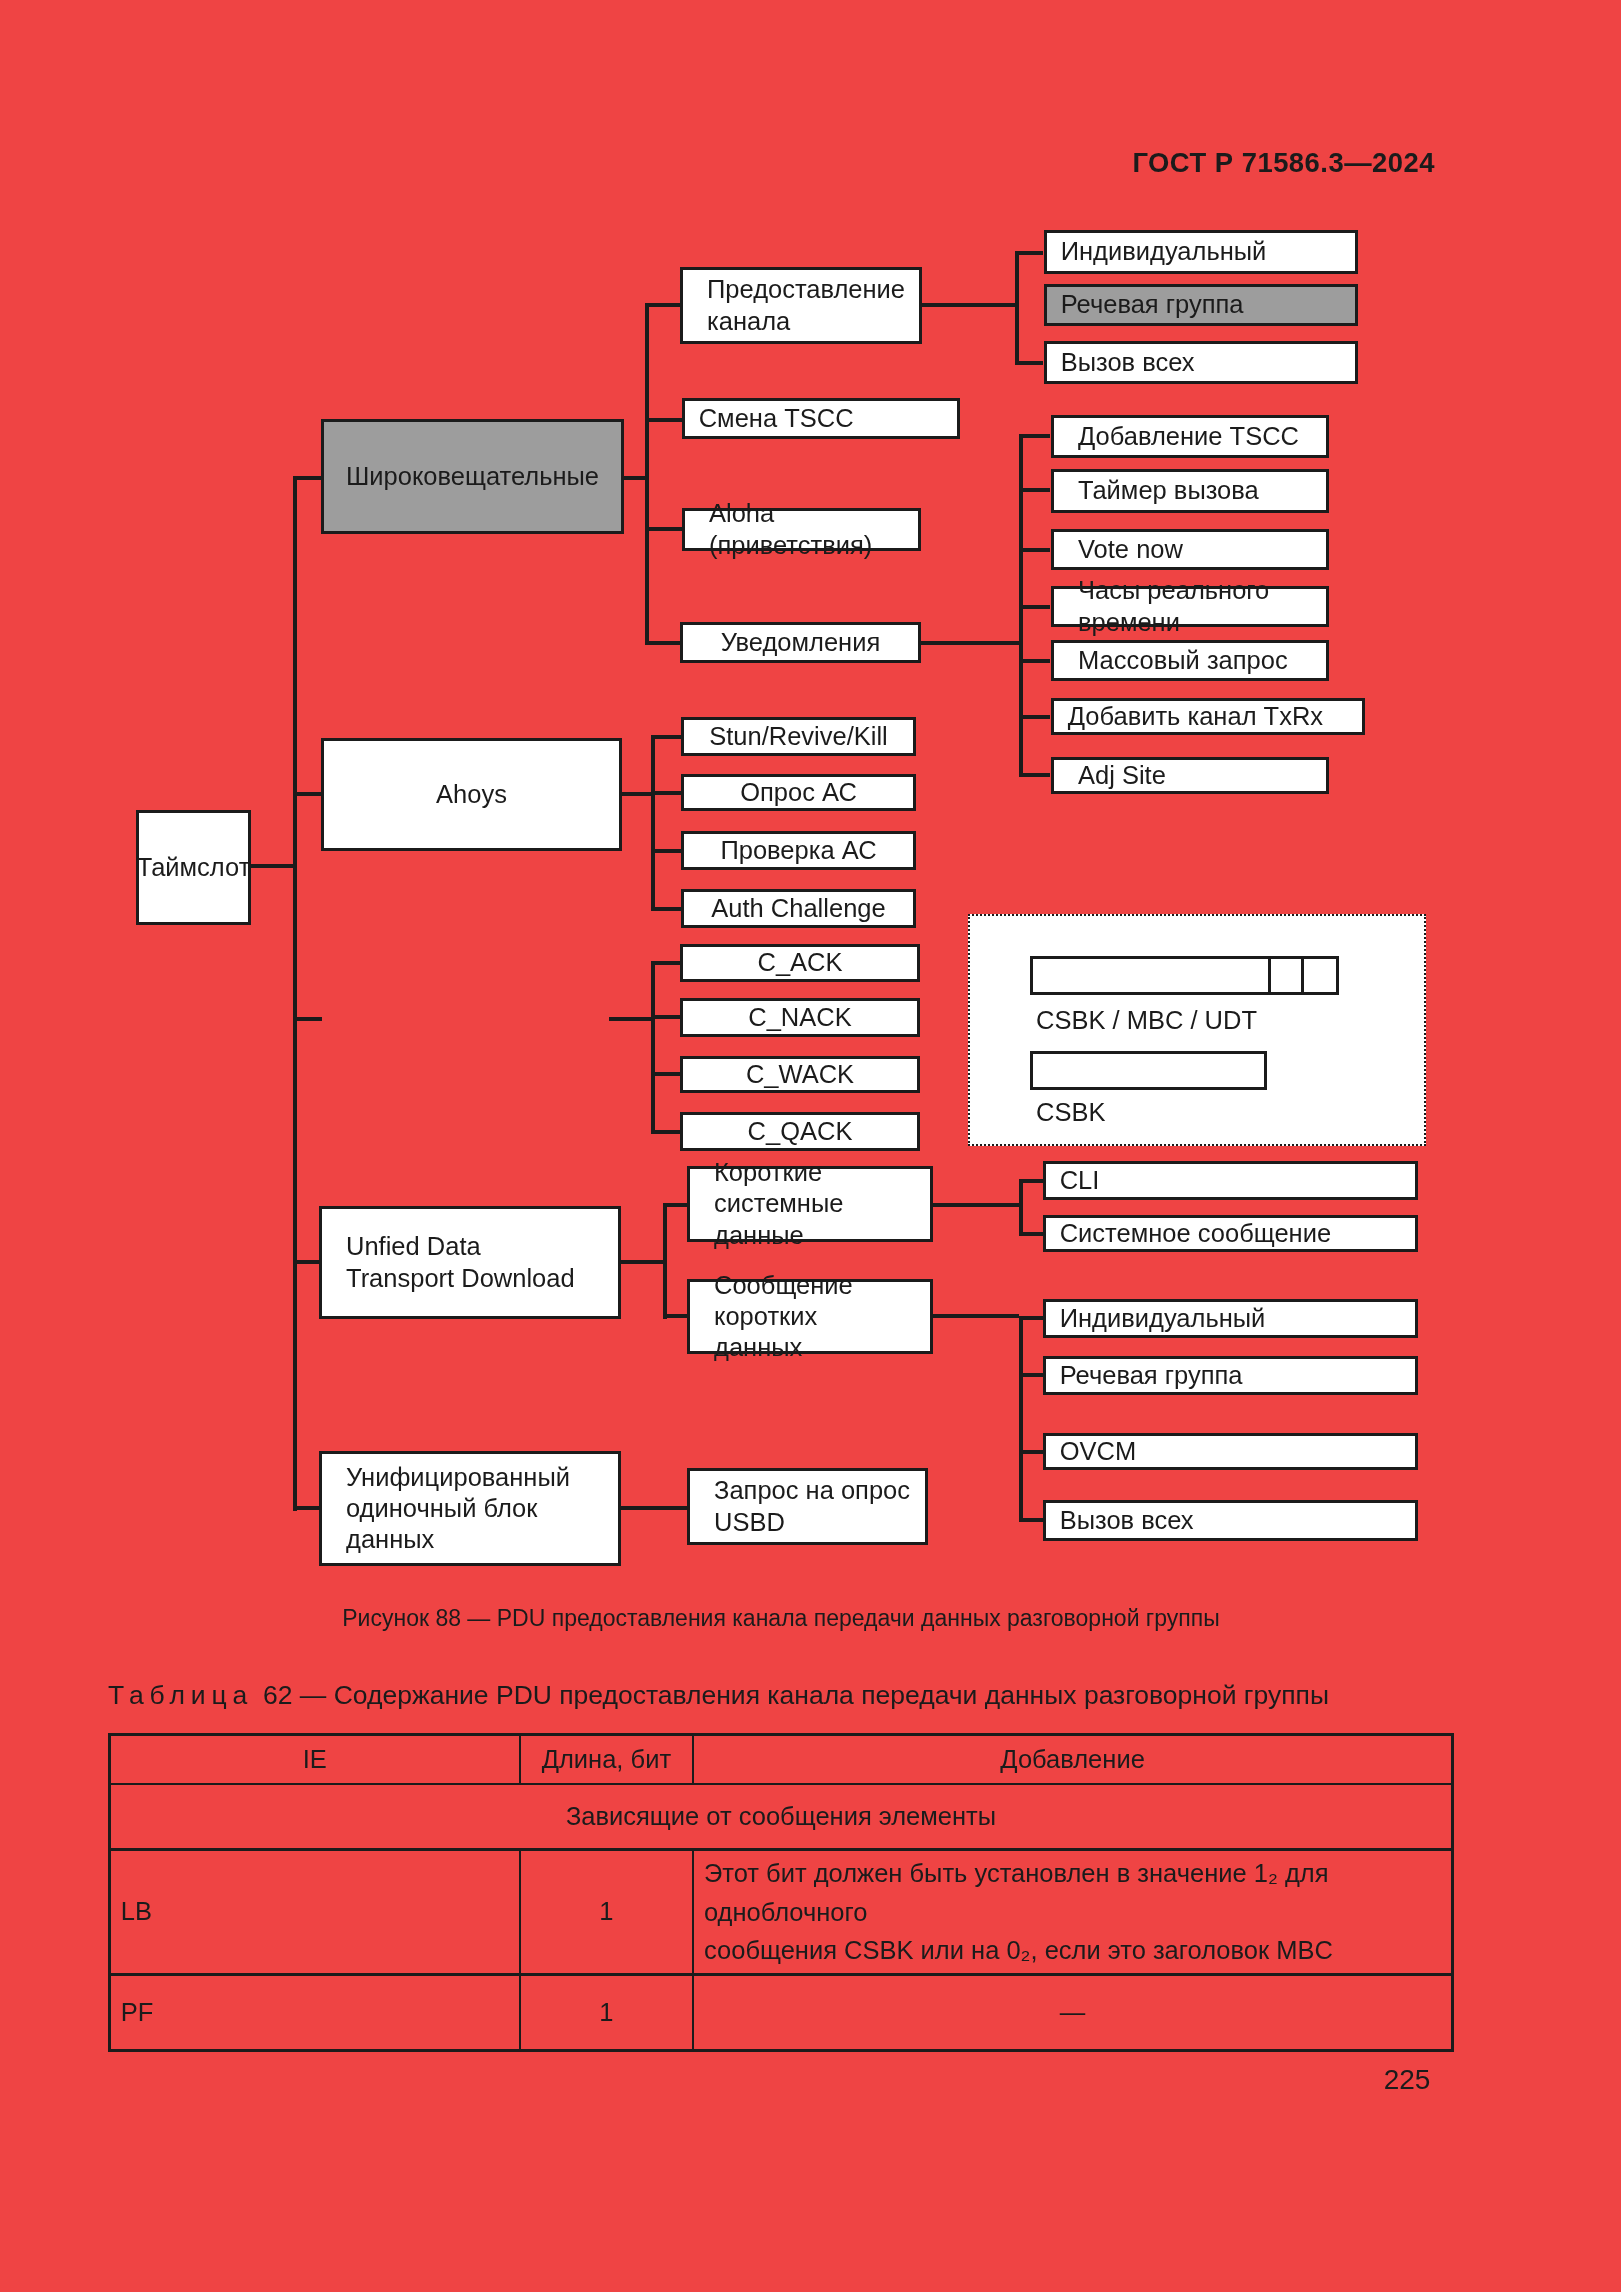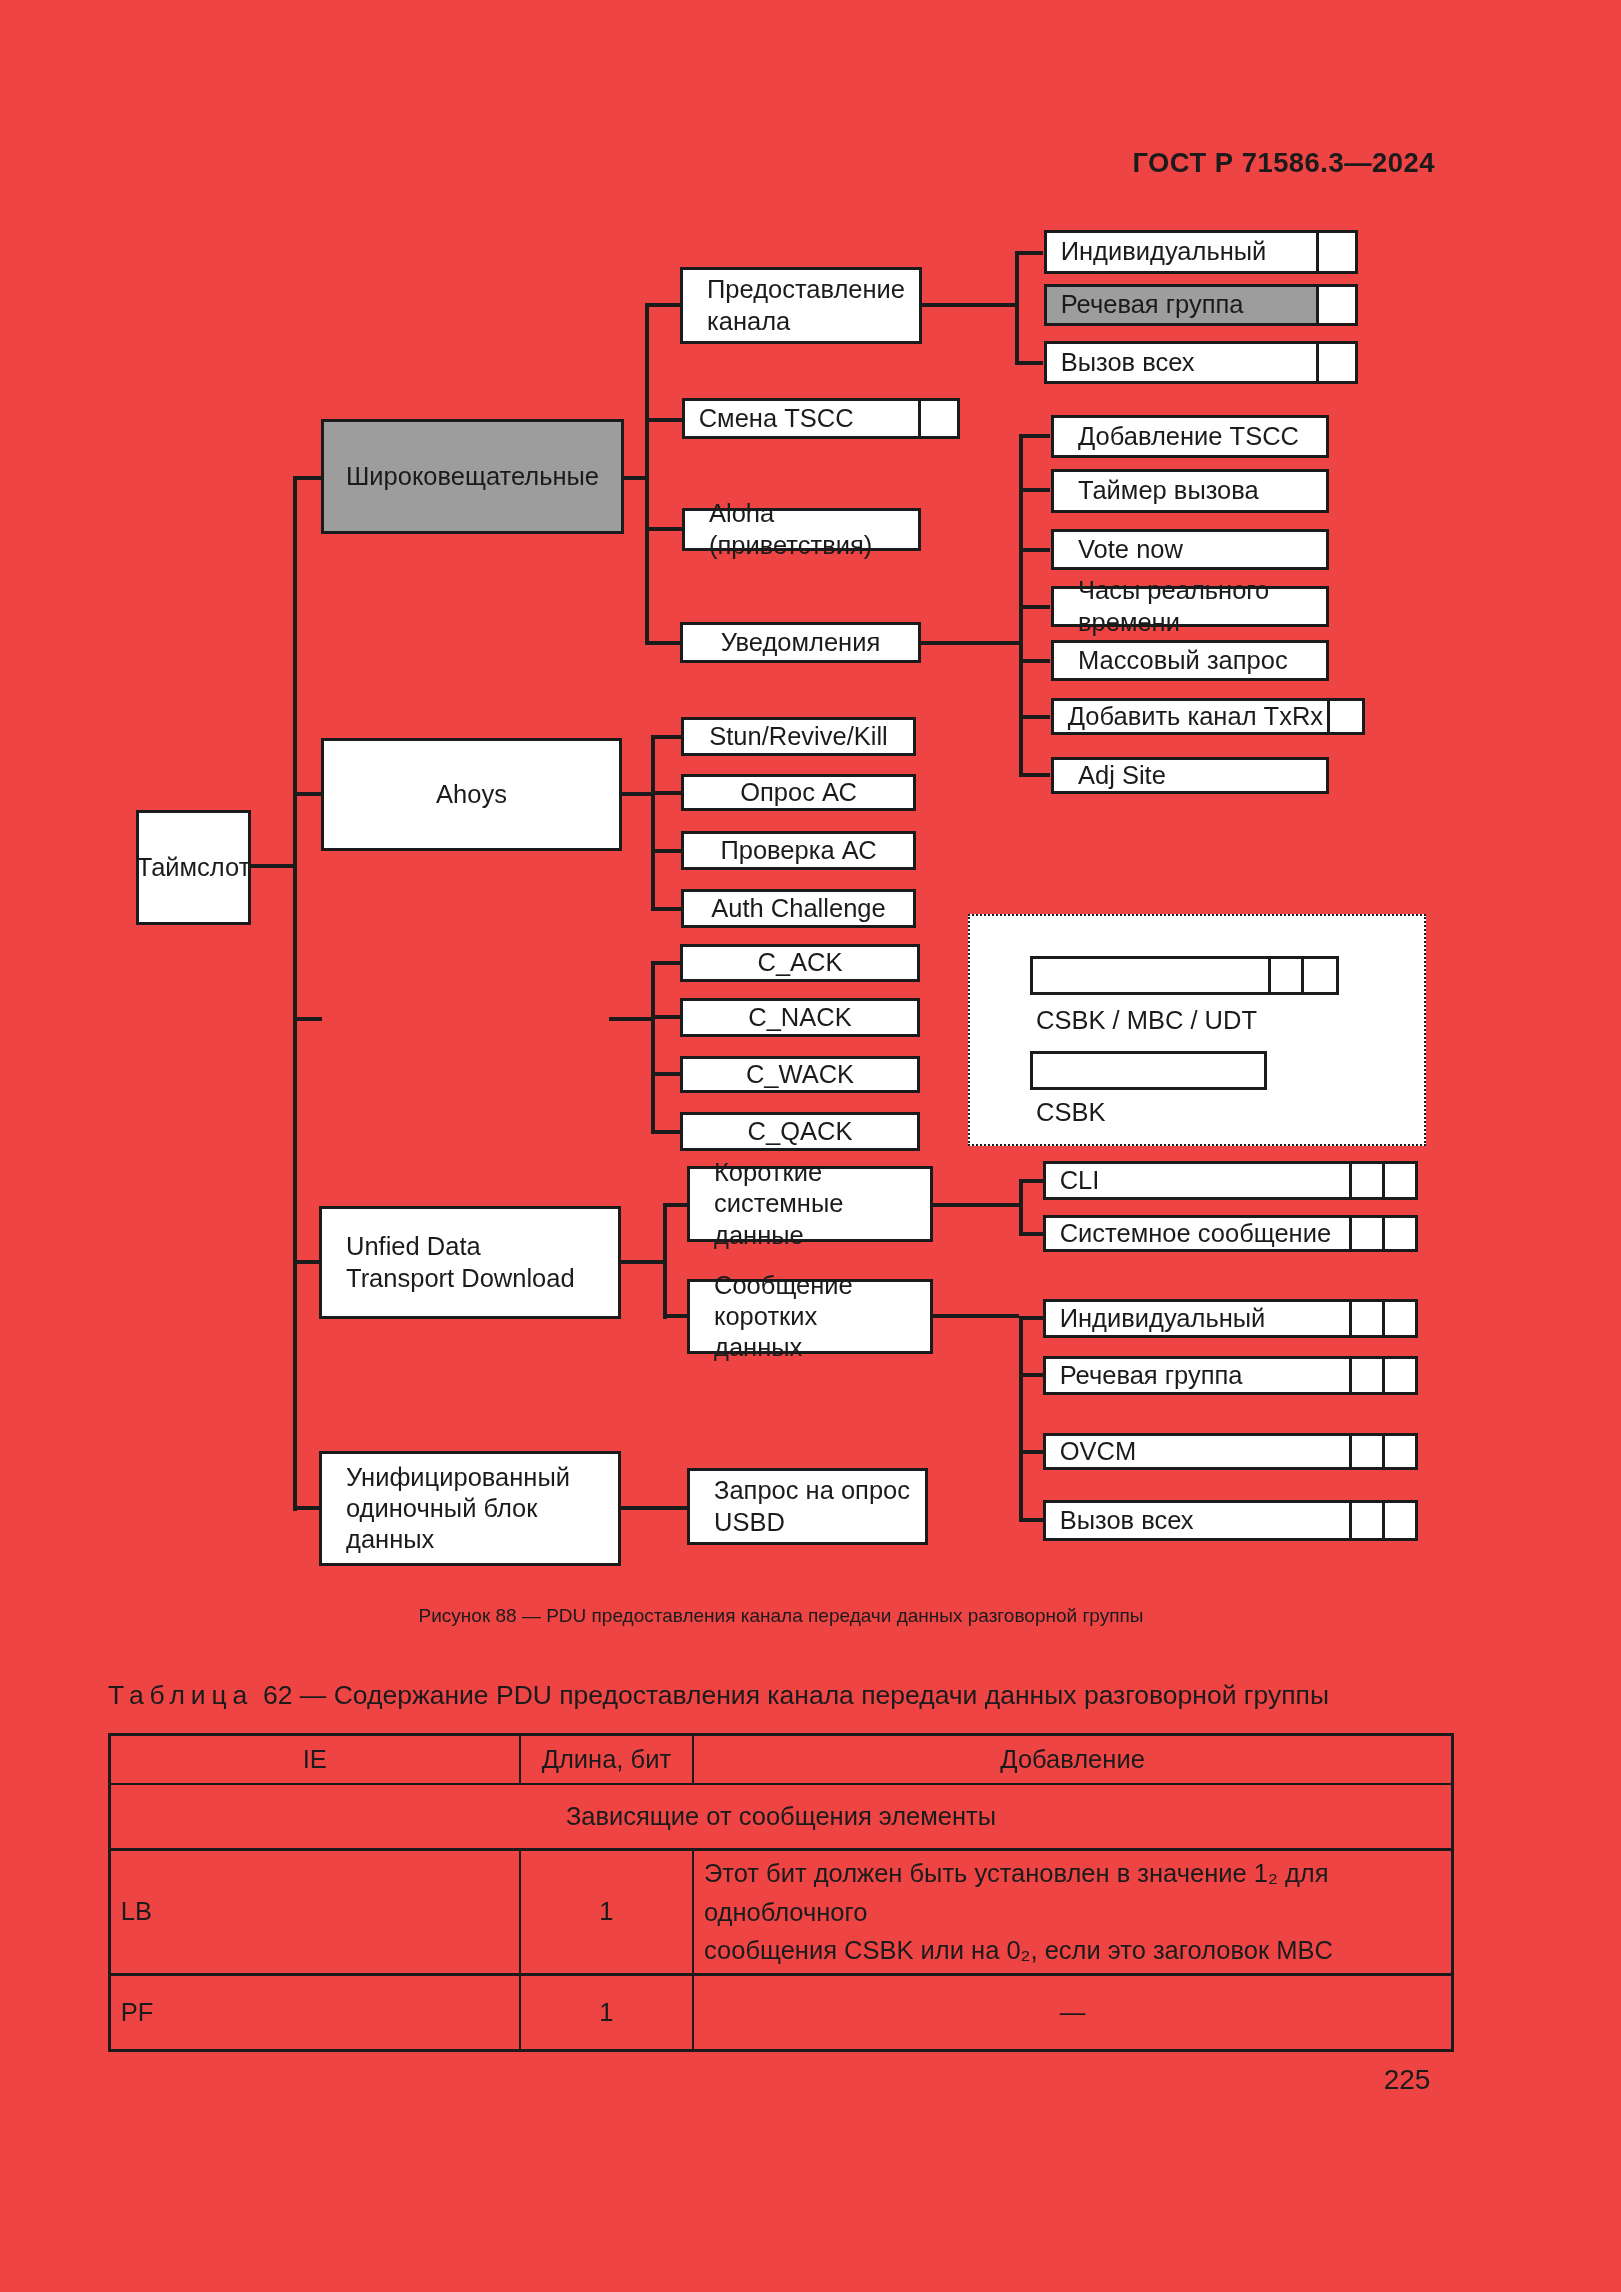--- a/index.html
+++ b/index.html
@@ -4,34 +4,34 @@
 <style>
   html,body{margin:0;padding:0;background:#e8e8e8;}
   #page{position:relative;width:1621px;height:2293px;background:#ef4444;overflow:hidden;
         font-family:"Liberation Sans", sans-serif;color:#1b1b1b;}
   
   .node{position:absolute;box-sizing:border-box;border:3.9px solid #1b1b1b;background:#fff;
         display:flex;align-items:center;font-size:25.5px;line-height:1.22;color:#1b1b1b;}
   .node.center{justify-content:center;text-align:center;}
   .node.leftpad{padding-left:24px;}
   .node .main{white-space:pre-line;}
-  .node.cells{padding:0;align-items:stretch;}
+  .node.cells{padding:0;align-items:stretch;flex-direction:column;}
   .node.cells .main{flex:1 1 auto;display:flex;align-items:center;padding-left:13.7px;white-space:nowrap;}
   .cell{flex:0 0 auto;box-sizing:border-box;border-left:3.9px solid #1b1b1b;background:#fff;}
   .nw{white-space:nowrap;}
   .gray{background:#9d9d9d;}
   
   .ln{position:absolute;background:#1b1b1b;}
   
   .legend{position:absolute;box-sizing:border-box;border:2.9px dotted #1b1b1b;background:#fff;}
   .bar{position:absolute;box-sizing:border-box;border:3.9px solid #1b1b1b;background:#fff;display:flex;align-items:stretch;}
   .bar .fill{flex:1 1 auto;}
   .lgl{position:absolute;font-size:25.5px;}
   
-  .caption{position:absolute;left:108px;width:1346px;text-align:center;font-size:19px;}
+  .caption{position:absolute;left:108px;width:1346px;text-align:center;font-size:23px;}
   .tabletitle{position:absolute;left:108px;width:1372px;font-size:26.5px;}
   
   table.gost{position:absolute;left:108px;top:1733px;width:1346px;border-collapse:collapse;
              border:3.9px solid #1b1b1b;font-size:25.5px;color:#1b1b1b;}
   table.gost th, table.gost td{border:2.9px solid #1b1b1b;padding:3.9px 9.8px;font-weight:normal;}
   table.gost th{text-align:center;height:39px;}
   td.ie{width:388px;text-align:left;padding-left:19.6px;}
   td.len{width:152px;text-align:center;}
   td.comment{text-align:left;padding-left:19.6px;white-space:pre-line;line-height:1.5;}
   td.comment.dash{text-align:center;padding-left:9.8px;}

